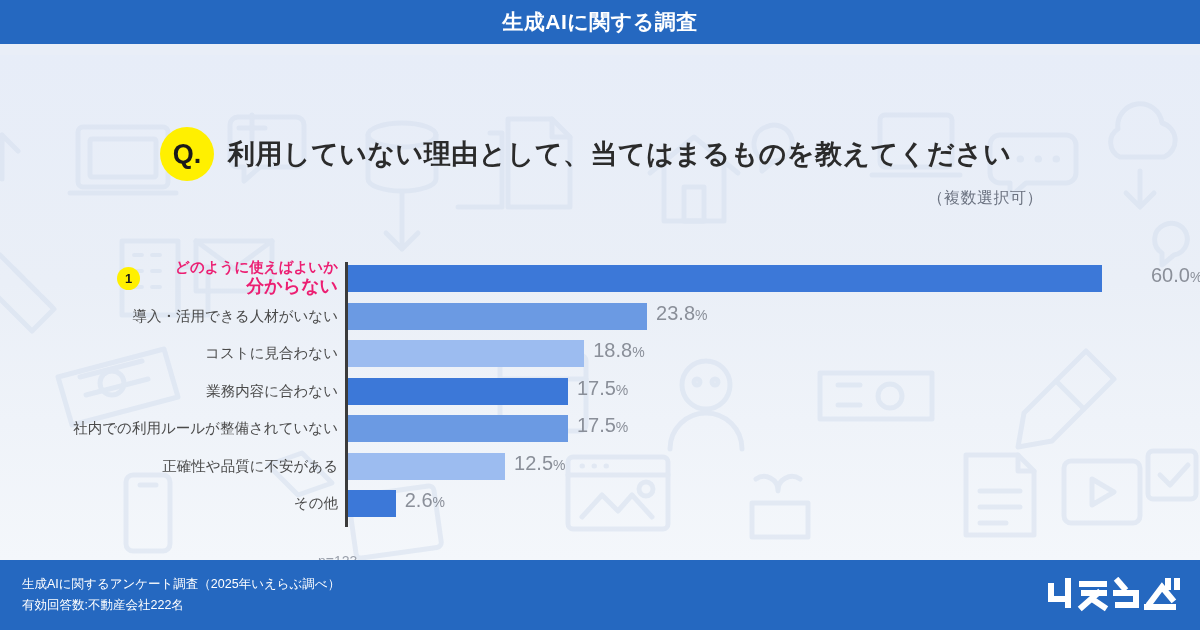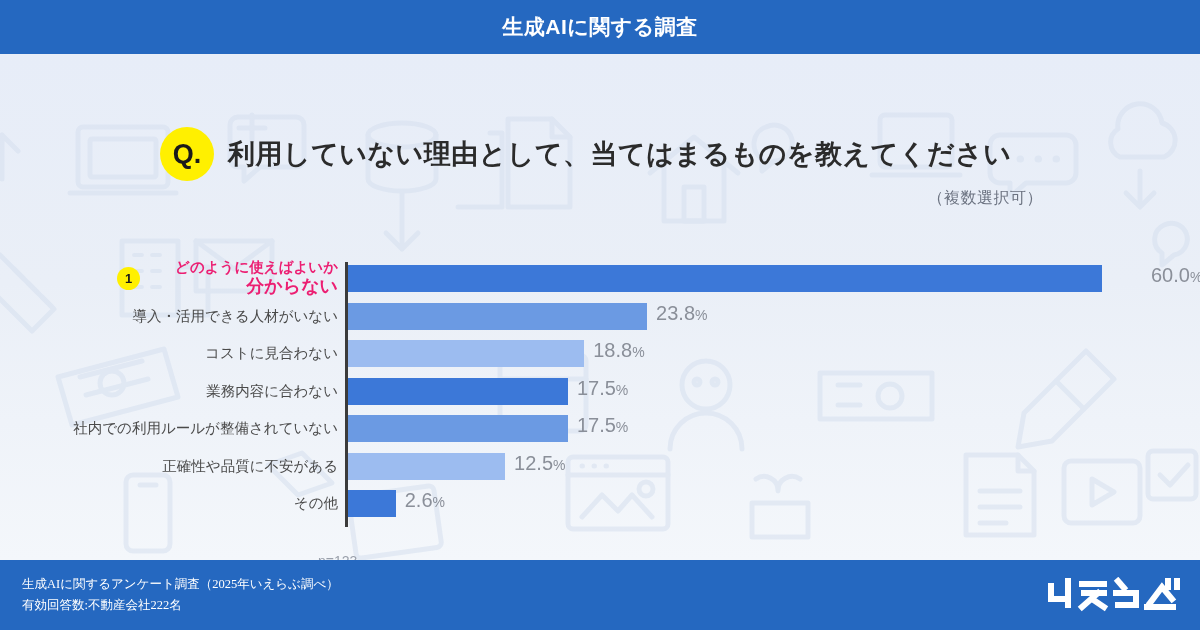--- a/index.html
+++ b/index.html
@@ -6,21 +6,21 @@
   html,body { width:1200px; height:630px; }
   body {
     font-family:"Liberation Sans","DejaVu Sans",sans-serif;
     background:#e9eef7;
     position:relative;
     overflow:hidden;
   }
 
   
   .header{
-    position:absolute; left:0; top:0; width:1200px; height:54px;
+    position:absolute; left:0; top:0; width:1200px; height:44px;
     background:#2568c0;
     display:flex; align-items:center; justify-content:center;
   }
   .header-title{
     color:#ffffff; font-size:21px; font-weight:bold; letter-spacing:.5px;
   }
 
   
   .canvas{
     position:absolute; left:0; top:55px; width:1200px; height:505px;
@@ -91,21 +91,20 @@
   .bar-val .pct{ font-size:14px; }
   .nnote{
     position:absolute; left:318px; top:498px;
     font-size:14px; color:#9aa0ab;
   }
 
   
   .footer{
     position:absolute; left:0; top:560px; width:1200px; height:70px;
     background:#2568c0;
-    font-family:Liberation Serif, serif;
   }
   .footer-text{
     position:absolute; left:22px; top:14px;
     color:#ffffff; font-size:12.5px; line-height:1.65;
   }
   .logo{
     position:absolute; right:20px; top:17px;
     display:flex; align-items:center; gap:3px;
   }
   .logo svg{ display:block; }

